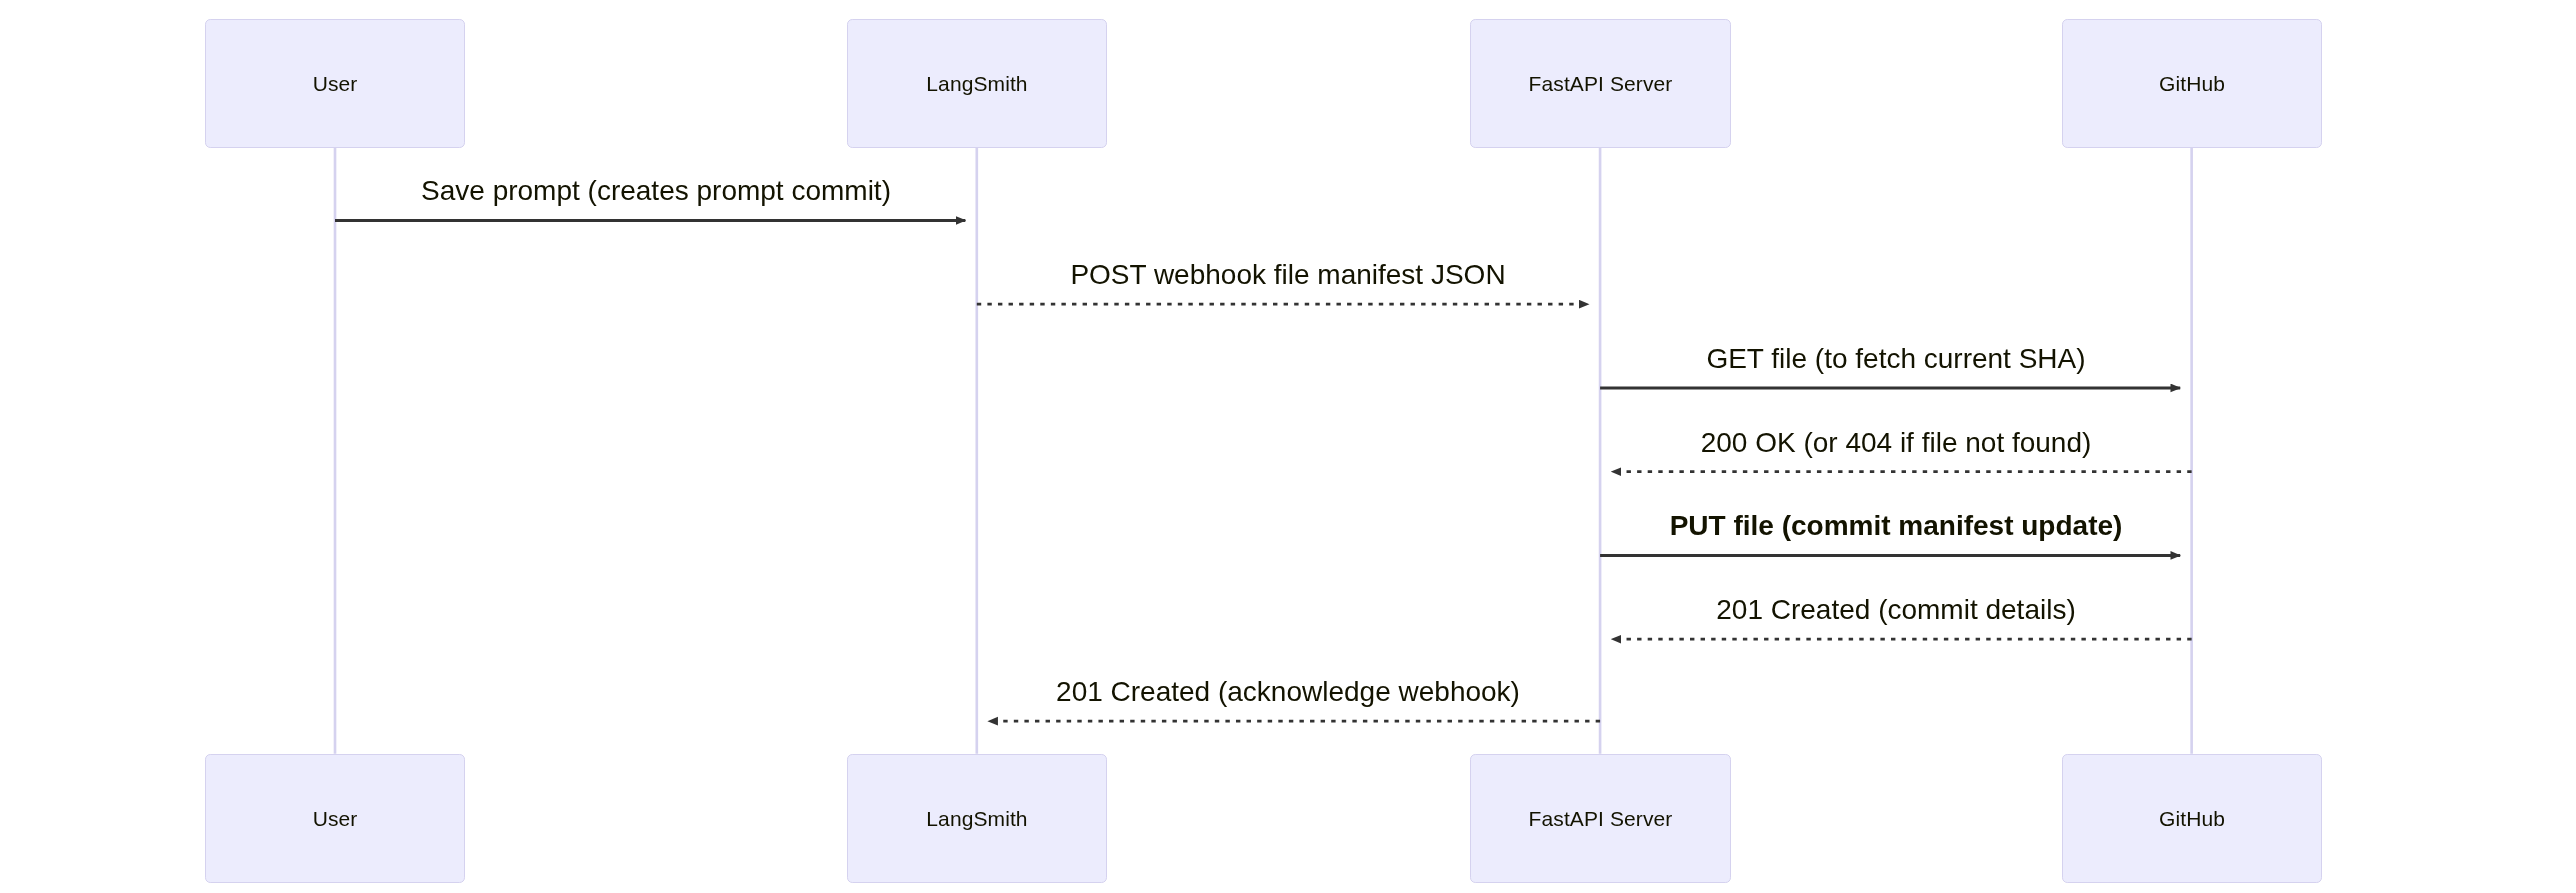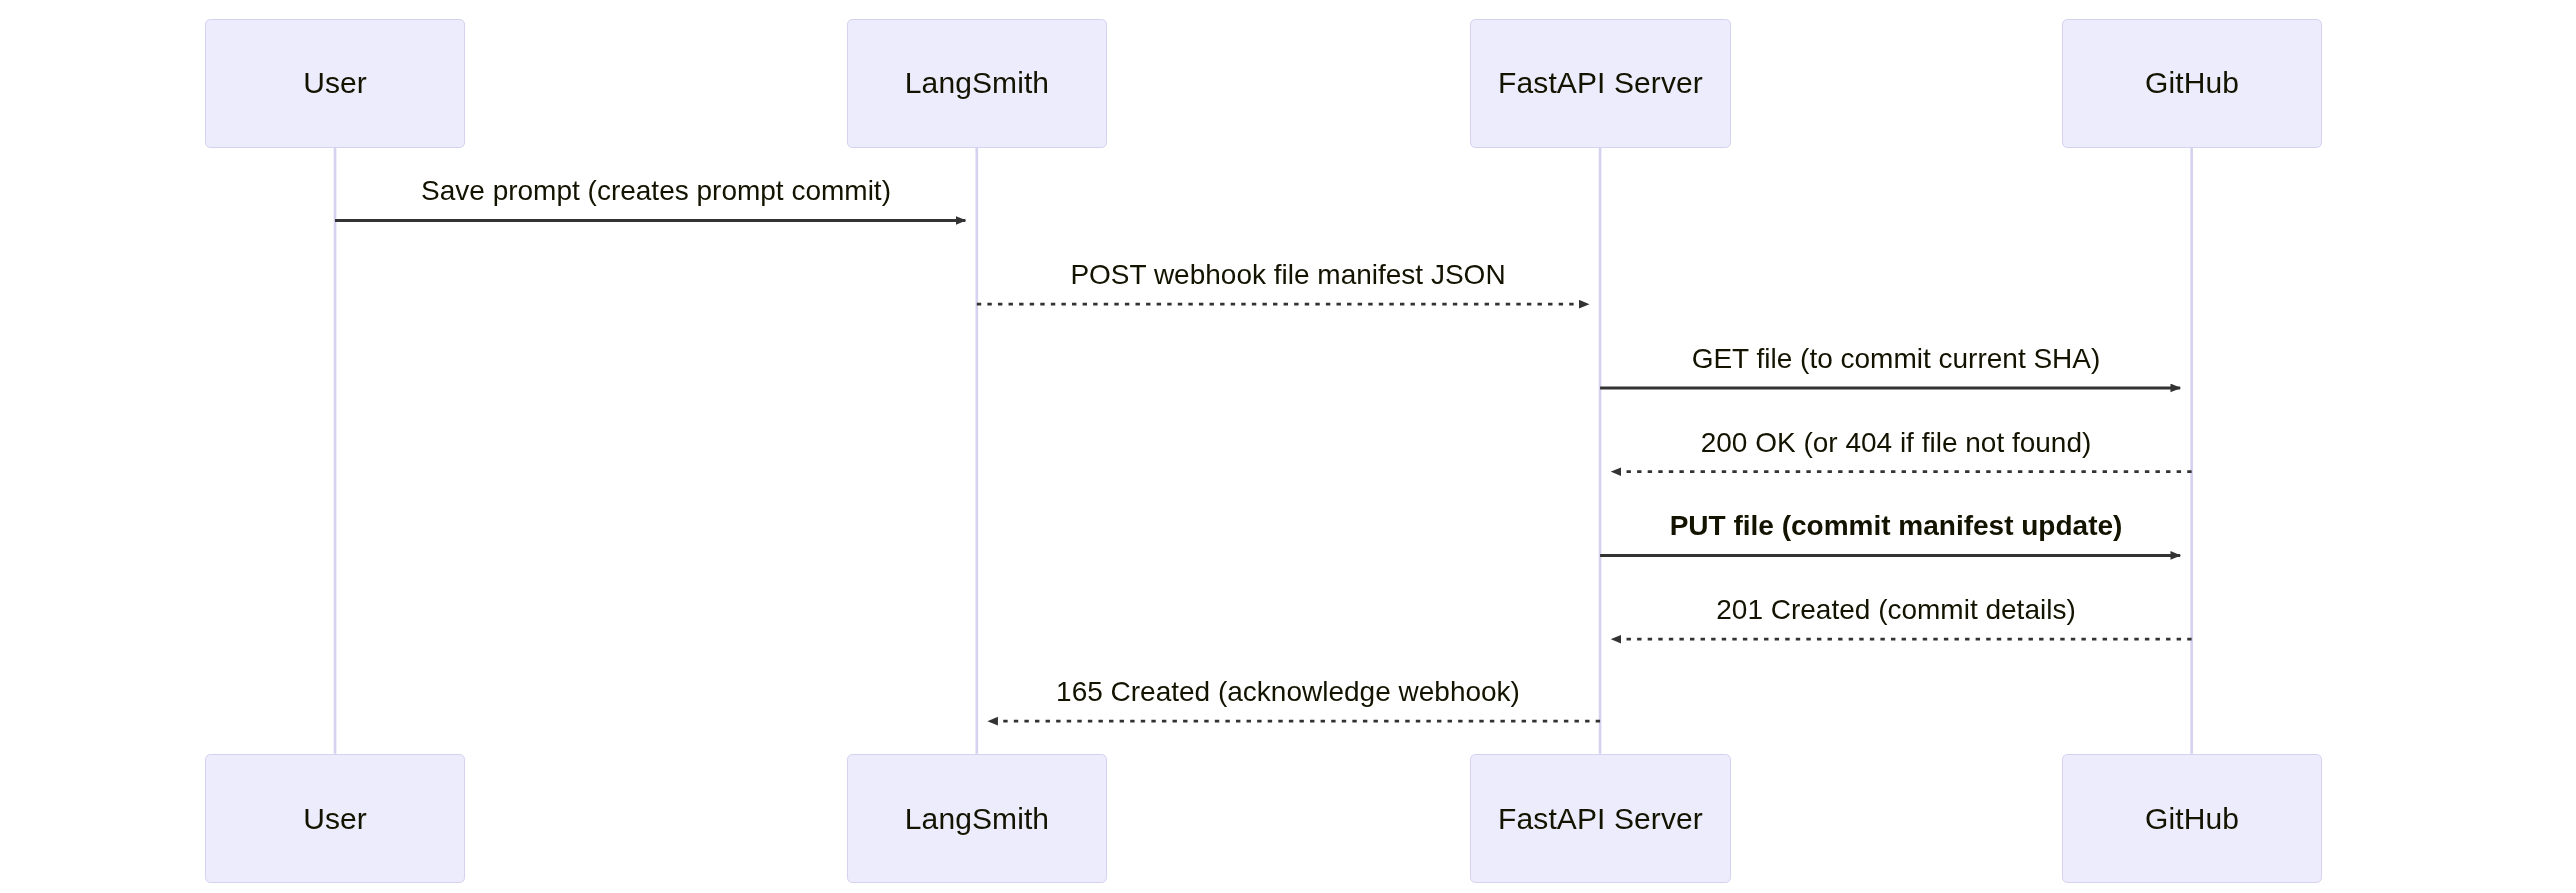--- a/index.html
+++ b/index.html
@@ -29,21 +29,21 @@
     box-sizing: border-box;
     background: #ececfd;
     border: 1.8px solid #d5d2ef;
     border-radius: 5.3px;
     display: flex;
     align-items: center;
     justify-content: center;
   }
   .actor-label {
     font-family: "Liberation Sans", sans-serif;
-    font-size: 30px;
+    font-size: 21px;
     color: #131300;
     line-height: 1;
     white-space: nowrap;
     letter-spacing: 0.1px;
   }
   .msg-label {
     position: absolute;
     transform: translate(-50%, -100%);
     font-family: "Liberation Sans", sans-serif;
     font-size: 28px;
@@ -107,21 +107,21 @@
       <div class="actor-box" style="left: 1470px; top: 754px; width: 261px; height: 129px; background: rgb(236, 236, 253); border-color: rgb(213, 210, 239);">
         <span class="actor-label" style="color: rgb(19, 19, 0);">FastAPI Server</span>
       </div>
       <div class="actor-box" style="left: 2062px; top: 754px; width: 260px; height: 129px; background: rgb(236, 236, 253); border-color: rgb(213, 210, 239);">
         <span class="actor-label" style="color: rgb(19, 19, 0);">GitHub</span>
       </div>
     </div>
   <div id="message-labels">
       <div class="msg-label" style="left: 656px; top: 205px; color: rgb(19, 19, 0);">Save prompt (creates prompt commit)</div>
       <div class="msg-label" style="left: 1288px; top: 289px; color: rgb(19, 19, 0);">POST webhook file manifest JSON</div>
-      <div class="msg-label" style="left: 1896px; top: 373px; color: rgb(19, 19, 0);">GET file (to commit current SHA)</div>
+      <div class="msg-label" style="left: 1896px; top: 373px; color: rgb(19, 19, 0);">GET file (to fetch current SHA)</div>
       <div class="msg-label" style="left: 1896px; top: 457px; color: rgb(19, 19, 0);">200 OK (or 404 if file not found)</div>
       <div class="msg-label" style="left: 1896px; top: 540px; color: rgb(19, 19, 0); font-weight: bold;">PUT file (commit manifest update)</div>
       <div class="msg-label" style="left: 1896px; top: 624px; color: rgb(19, 19, 0);">201 Created (commit details)</div>
-      <div class="msg-label" style="left: 1288px; top: 706px; color: rgb(19, 19, 0);">165 Created (acknowledge webhook)</div>
+      <div class="msg-label" style="left: 1288px; top: 706px; color: rgb(19, 19, 0);">201 Created (acknowledge webhook)</div>
     </div>
 
 </div>
 
 
 </body></html>

